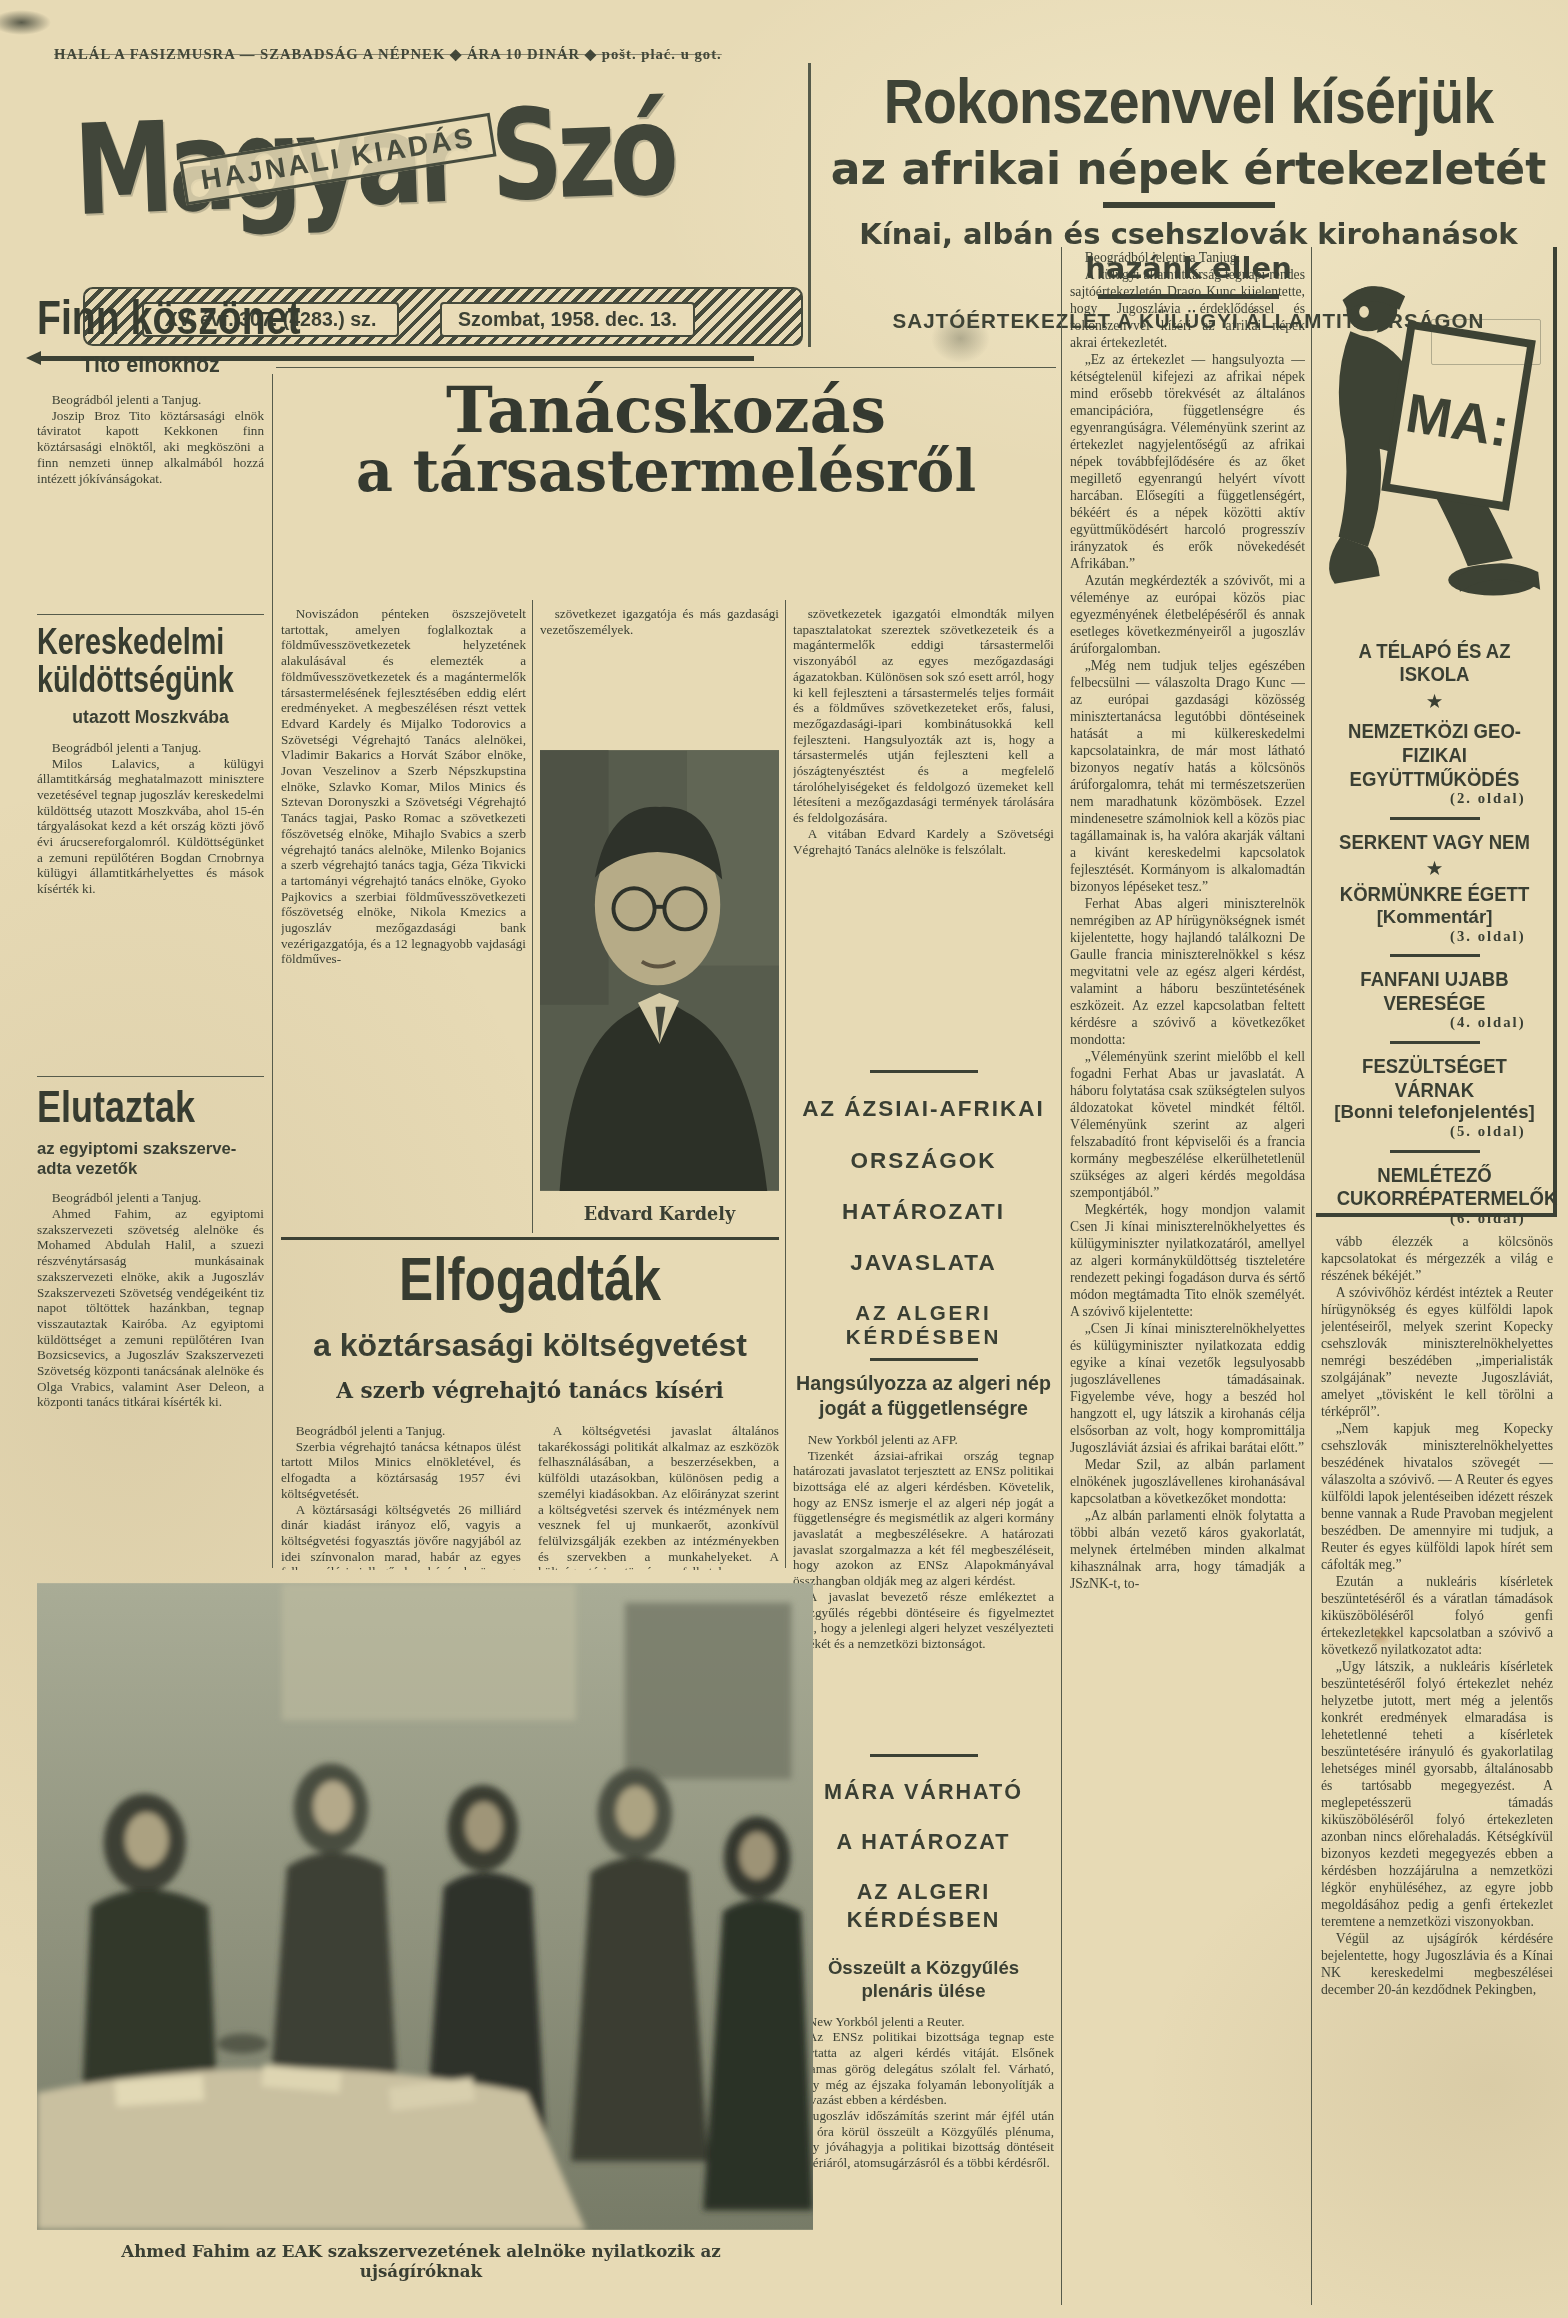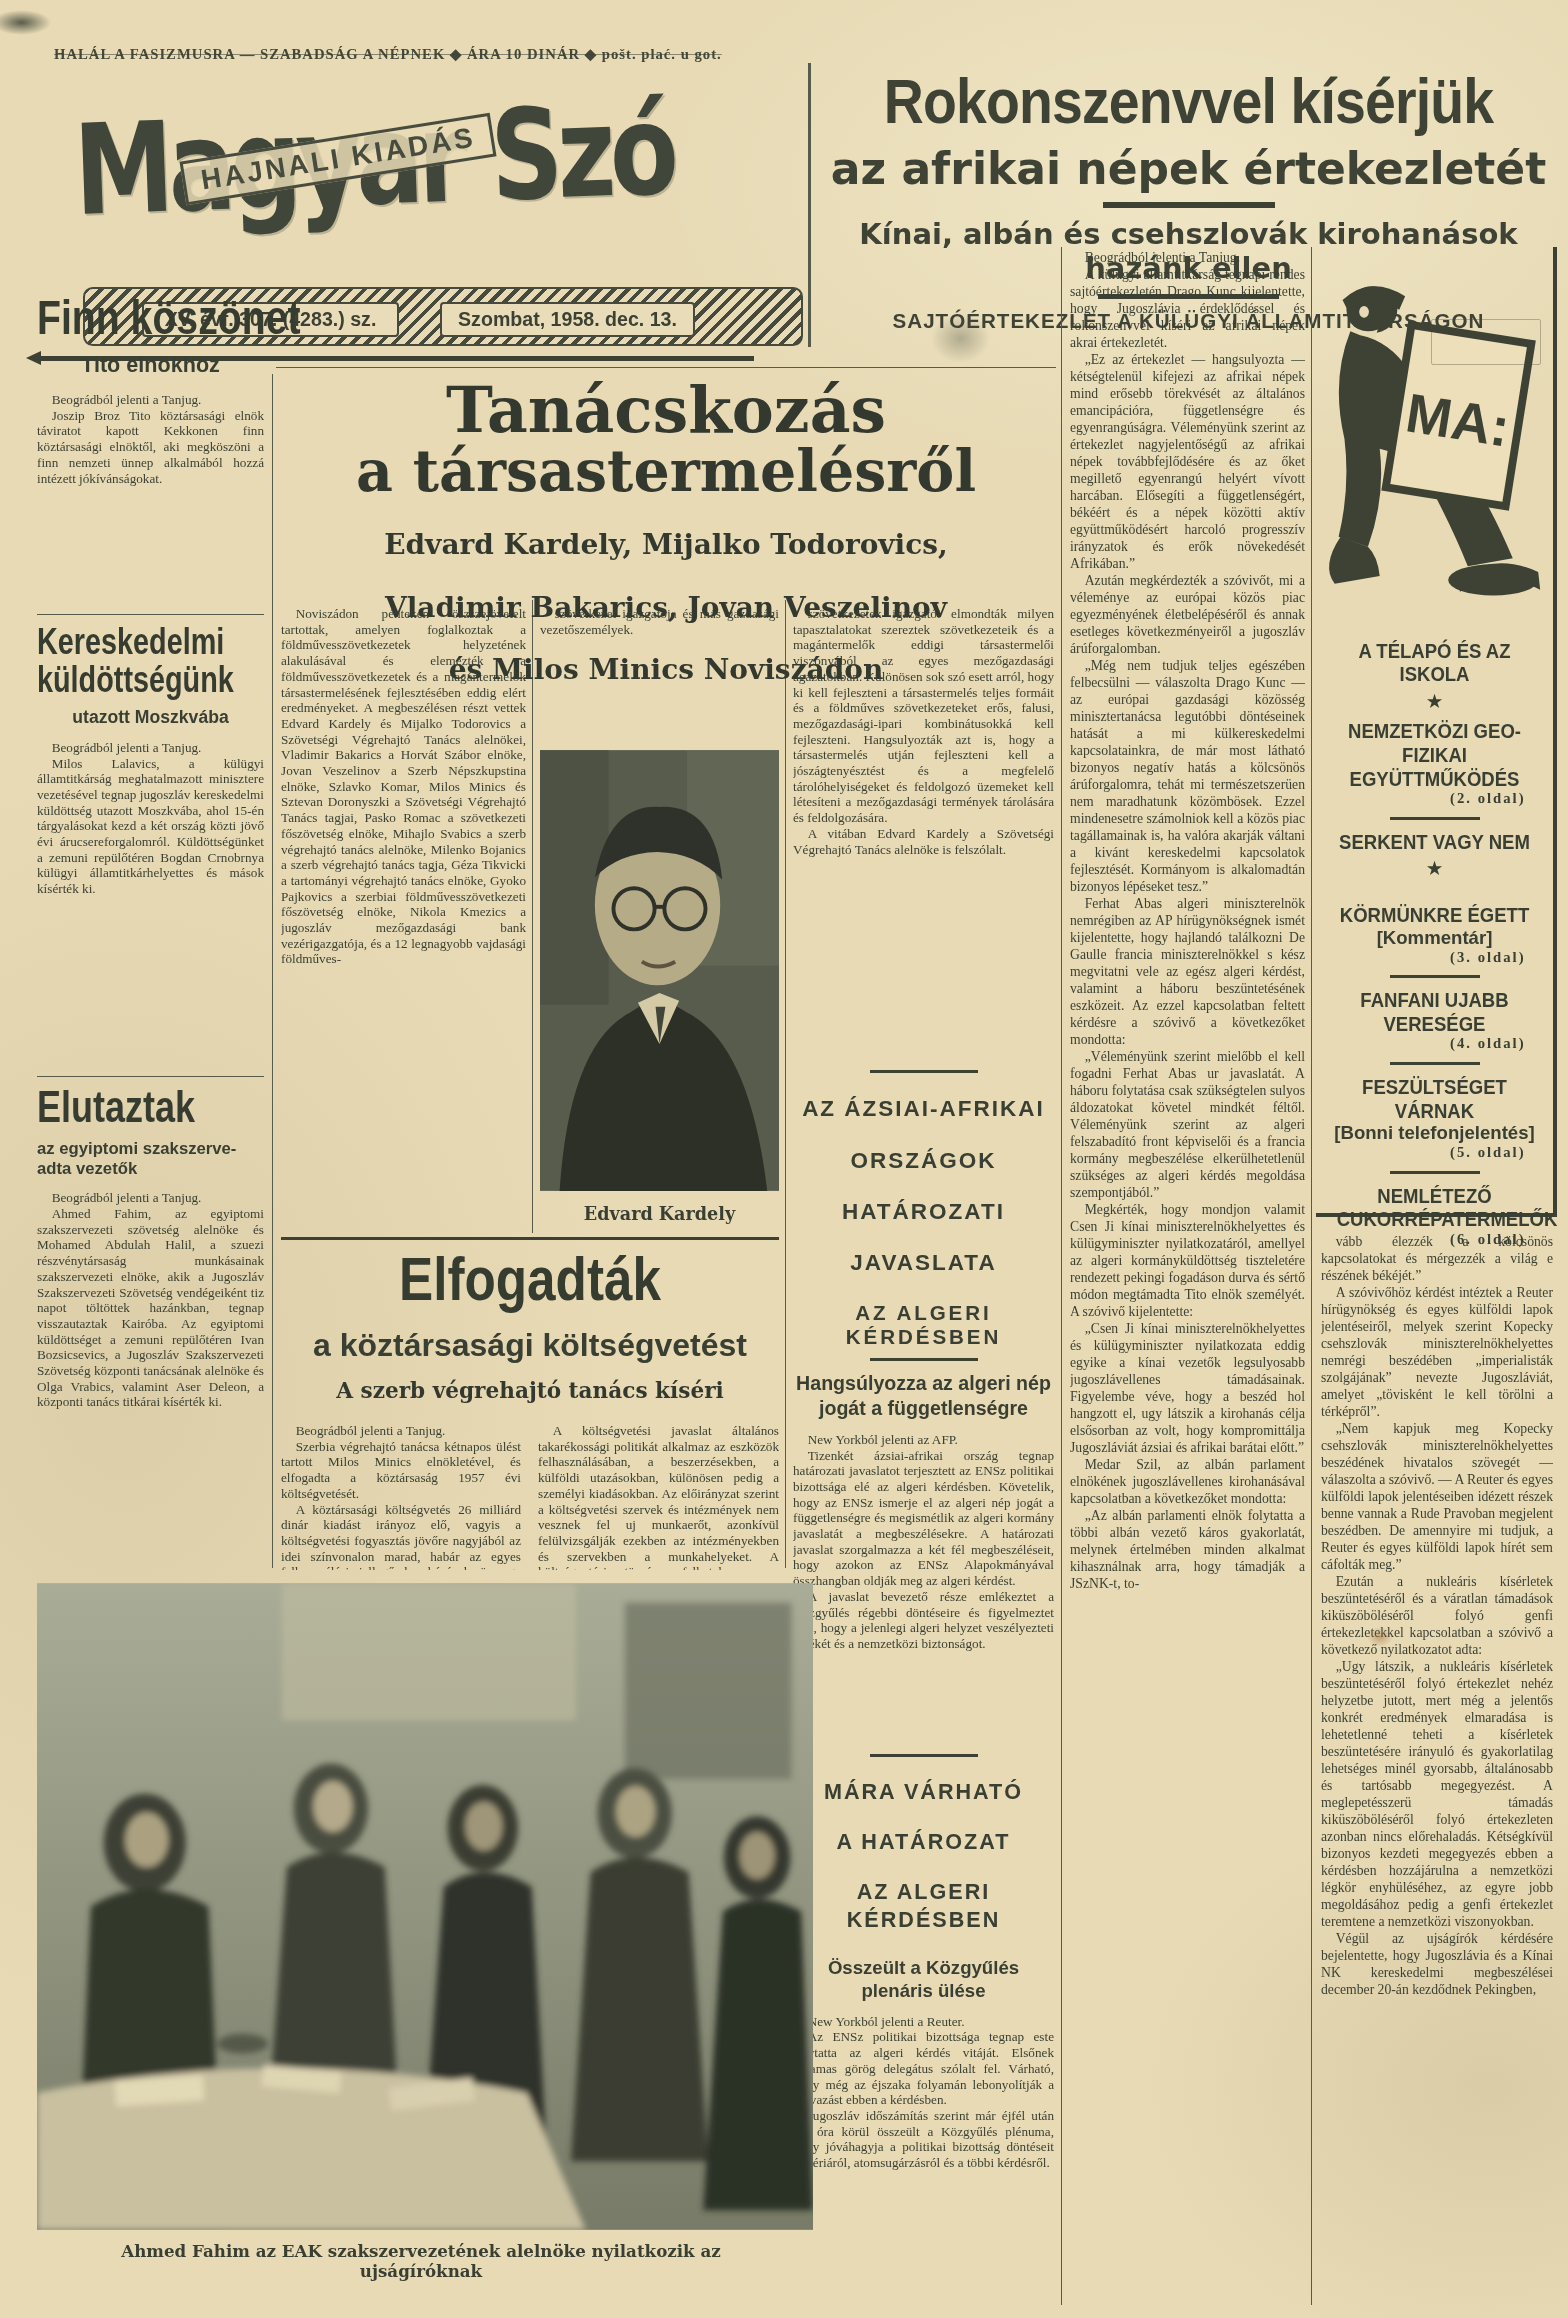--- a/index.html
+++ b/index.html
@@ -128,25 +128,20 @@
     <div class="subhead" style="font-size:16.7px;margin-top:9.8px;">az egyiptomi szakszerve- adta vezetők</div>
     <div class="body-text" style="margin-top:11.8px;height:365px;">
         <p>Beográdból jelenti a Tanjug.</p>
         <p>Ahmed Fahim, az egyiptomi szakszervezeti szövetség alelnöke és Mohamed Abdulah Halil, a szuezi részvénytársaság munkásainak szakszervezeti elnöke, akik a Jugoszláv Szakszervezeti Szövetség vendégeiként tiz napot töltöttek hazánkban, tegnap visszautaztak Kairóba. Az egyiptomi küldöttséget a zemuni repülőtéren Ivan Bozsicsevics, a Jugoszláv Szakszervezeti Szövetség központi tanácsának alelnöke és Olga Vrabics, valamint Aser Deleon, a központi tanács titkárai kísérték ki.</p>
       </div>
   </div>
 
   <div class="abs" style="left:276px;top:378px;width:780px;text-align:center;">
     <div class="serif-head" style="font-size:63px;line-height:1.02;">Tanácskozás</div>
     <div class="serif-head" style="font-size:57px;line-height:1.02;">a társastermelésről</div>
-    <div class="serif-head" style="font-size:28px;line-height:1.22;margin-top:11.8px;">
-        <p>Edvard Kardely, Mijalko Todorovics,</p>
-        <p>Vladimir Bakarics, Jovan Veszelinov</p>
-        <p>és Milos Minics Noviszádon</p>
-      </div>
   </div>
 
   <div class="abs body-text" style="left:281px;top:606px;width:245px;height:627px;">
       <p>Noviszádon pénteken öszszejövetelt tartottak, amelyen foglalkoztak a földművesszövetkezetek helyzetének alakulásával és elemezték a földművesszövetkezetek és a magántermelők társastermelésének fejlesztésében eddig elért eredményeket. A megbeszélésen részt vettek Edvard Kardely és Mijalko Todorovics a Szövetségi Végrehajtó Tanács alelnökei, Vladimir Bakarics a Horvát Szábor elnöke, Jovan Veszelinov a Szerb Népszkupstina elnöke, Szlavko Komar, Milos Minics és Sztevan Doronyszki a Szövetségi Végrehajtó Tanács tagjai, Pasko Romac a szövetkezeti főszövetség elnöke, Mihajlo Svabics a szerb végrehajtó tanács alelnöke, Milenko Bojanics a szerb végrehajtó tanács tagja, Géza Tikvicki a tartományi végrehajtó tanács elnöke, Gyoko Pajkovics a szerbiai földművesszövetkezeti főszövetség elnöke, Nikola Kmezics a jugoszláv mezőgazdasági bank vezérigazgatója, és a 12 legnagyobb vajdasági földműves-</p>
     </div>
   <div class="abs body-text" style="left:540px;top:606px;width:239px;height:139px;">
       <p>szövetkezet igazgatója és más gazdasági vezetőszemélyek.</p>
     </div>
 
   <div class="abs" style="left:540px;top:750px;width:239px;height:441px;">
@@ -305,21 +300,21 @@
     </div>
     <div style="margin-top:7.8px;">
       <div class="sb-item-title" style="padding:0 13.7px;">NEMZETKÖZI GEO-FIZIKAI EGYÜTTMŰKÖDÉS</div>
       <div class="sb-page">(2. oldal)</div>
     </div>
     <div class="sb-sep"></div>
     <div>
       <div class="sb-item-title">SERKENT VAGY NEM</div>
       <div class="sb-star">★</div>
     </div>
-    <div style="margin-top:24px;">
+    <div style="margin-top:3px;">
       <div class="sb-item-title">KÖRMÜNKRE ÉGETT</div>
       <div class="sb-note">[Kommentár]</div>
       <div class="sb-page">(3. oldal)</div>
     </div>
     <div class="sb-sep"></div>
     <div>
       <div class="sb-item-title" style="padding:0 29px;">FANFANI UJABB VERESÉGE</div>
       <div class="sb-page">(4. oldal)</div>
     </div>
     <div class="sb-sep"></div>

